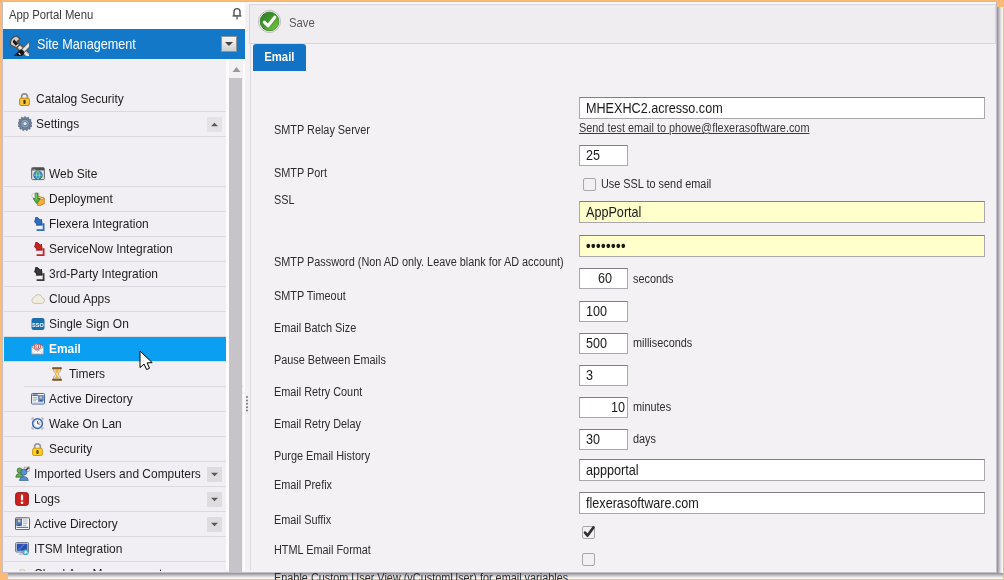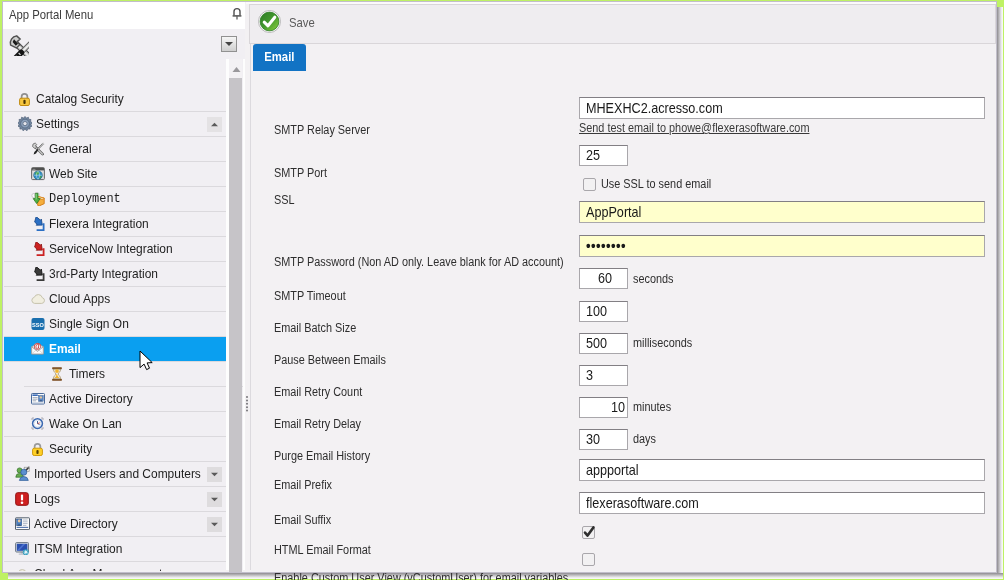--- a/index.html
+++ b/index.html
@@ -1,14 +1,14 @@
 <!DOCTYPE html>
 <html><head><meta charset="utf-8"><title>p</title><style>
 html,body{margin:0;padding:0;background:#fff;font-family:"Liberation Sans",sans-serif;}
-#page{position:relative;width:1004px;height:580px;overflow:hidden;background:#bef264;}
+#page{position:relative;width:1004px;height:580px;overflow:hidden;background:#fdba74;}
 .abs{position:absolute;}
 #frame{left:2px;top:1px;width:993px;height:570px;border:1px solid #c1beca;background:#f3f1f3;}
 #shR{left:997px;top:7px;width:6px;height:566px;background:linear-gradient(to right,#8e8c90,#e9e8ea 70%,#fdfdfd);}
 #shB{left:8px;top:573px;width:995px;height:6px;background:linear-gradient(to bottom,#8e8c90,#e9e8ea 70%,#fdfdfd);}
 #sidebar{left:3px;top:2px;width:242px;height:568px;background:#f1eff3;overflow:hidden;}
 #sbHead{left:3px;top:2px;width:242px;height:27px;background:#fff;color:#3c3c3c;font-size:13px;line-height:25px;padding-left:6px;box-sizing:border-box;}
 .sx{display:inline-block;transform:scaleX(0.87);transform-origin:0 50%;white-space:nowrap;}
 .sy{display:inline-block;transform:scaleX(0.92);transform-origin:0 50%;white-space:nowrap;}
 #sbBlue{left:3px;top:29px;width:242px;height:30px;background:#1478c8;}
 #sbBlue .t{position:absolute;left:34px;top:0;height:30px;line-height:30px;color:#fff;font-size:14.5px;}
@@ -41,20 +41,23 @@
 <div class="abs" id="shR"></div>
 <div class="abs" id="shB"></div>
 <div class="abs" id="sidebar"></div>
 
 <div class="abs" id="sbHead"><span class="sx">App Portal Menu</span></div>
 <svg class="abs" style="left:232px;top:6px" width="10" height="14" viewBox="0 0 10 14">
       <path d="M2 9.3 V5.6 A3 3 0 0 1 8 5.6 V9.3" fill="none" stroke="#4f4f4f" stroke-width="1.4"></path>
       <path d="M0.6 9.9 H9.4" stroke="#4f4f4f" stroke-width="1.5"></path>
       <path d="M5 10.2 V13.6" stroke="#4f4f4f" stroke-width="1.2"></path>
     </svg>
+<div class="abs" id="sbBlue">
+      <span class="t"><span class="sx">Site Management</span></span>
+    </div>
 <svg class="abs" style="left:6px;top:33px" width="23" height="23" viewBox="0 0 23 23">
       <g transform="scale(1.4375)">
         <path d="M7 7.5 L20.4 20.6" stroke="#4f4f4f" stroke-width="4.2" stroke-linecap="round" fill="none"></path>
         <path d="M7 7.5 L20.2 20.4" stroke="#c8c8c8" stroke-width="2.6" stroke-linecap="round" fill="none"></path>
         <path d="M7.3 7.8 L19.8 20" stroke="#efefef" stroke-width="0.9" fill="none"></path>
         <path d="M3.2 8.4 A5 5 0 0 1 7.4 2 L9.8 4.2 L7.8 6 L9.6 8.2 L7.2 10.4 Z" fill="#cfcfcf" stroke="#4f4f4f" stroke-width="1"></path>
         <path d="M5.6 4.4 L8.4 7.4 L6.8 8.8 L4.6 6.2 Z" fill="#1a1a1a"></path>
         <path d="M20.8 3.4 L10.4 13.8" stroke="#5a5a5a" stroke-width="3.4" stroke-linecap="round" fill="none"></path>
         <path d="M20.6 3.6 L10.4 13.8" stroke="#cdcdcd" stroke-width="2.2" stroke-linecap="round" fill="none"></path>
         <path d="M20.6 3.6 L10.8 13.4" stroke="#f5f5f5" stroke-width="0.8" fill="none"></path>
@@ -83,45 +86,34 @@
         <circle cx="7" cy="7.6" r="4.4" fill="#8ba0ba" stroke="#4c5f78" stroke-width="0.7"></circle>
         <circle cx="7" cy="7.6" r="2.1" fill="#e4e6ec" stroke="#5a6c84" stroke-width="0.8"></circle>
       </svg>
 <span class="lbl" style="left:32px"><span class="sy">Settings</span></span>
 <div class="rowbtn" style="background:#e4e2e4">
         <svg width="15" height="15" viewBox="0 0 15 15">
           <path d="M4 9.2 L7.5 5.8 L11 9.2 Z" fill="#5a5a5a"></path>
         </svg>
       </div>
 </div>
-<div class="abs mrow" style="top:137px;">
-<svg class="abs" style="left:27px;top:5px" width="14" height="14" viewBox="0 0 14 14">
-        <path d="M3.4 4 L11.6 12.2" stroke="#555" stroke-width="2.6" stroke-linecap="round" fill="none"></path>
-        <path d="M3.4 4 L11.4 12" stroke="#c6c6c6" stroke-width="1.4" stroke-linecap="round" fill="none"></path>
-        <path d="M1.6 4.6 A3.1 3.1 0 0 1 4.2 1 L5.8 2.6 L4.4 4 L5.6 5.2 L4 6.6 Z" fill="#cfcfcf" stroke="#555" stroke-width="0.7"></path>
-        <path d="M11.6 1.4 L12.4 2.2 L7 7.6 L6.2 6.8 Z" fill="#d9d9d9" stroke="#555" stroke-width="0.7"></path>
-        <path d="M6.4 7 L3.4 10 L2.6 12.4 L5 11.6 L7.4 8 Z" fill="#222"></path>
-        <path d="M12.2 1 L13 1.8 L12.3 3 L11 1.7 Z" fill="#f5f5f5" stroke="#888" stroke-width="0.4"></path>
-      </svg>
-<span class="lbl" style="left:45px"><span class="sy">General</span></span>
-</div>
 <div class="abs mrow" style="top:162px;">
 <svg class="abs" style="left:27px;top:5px" width="14" height="14" viewBox="0 0 14 14">
         <rect x="0.6" y="0.6" width="12.8" height="12" rx="1" fill="#dcdcdc" stroke="#686868" stroke-width="1"></rect>
         <rect x="1" y="1" width="12" height="2.4" fill="#4f4f4f"></rect>
         <circle cx="2.2" cy="2.2" r="0.5" fill="#c8c8c8"></circle>
         <circle cx="3.8" cy="2.2" r="0.5" fill="#c8c8c8"></circle>
         <circle cx="7" cy="8.2" r="4.3" fill="#2e8fc8" stroke="#1a5a7a" stroke-width="0.6"></circle>
         <path d="M4.2 6.2 a3 2.4 0 0 1 3.4 -1.6 l0.6 1.8 l-2.2 1.8 l-1.6 -0.6 z" fill="#45a53f"></path>
         <path d="M8.6 9.4 l2 -1 a4 4 0 0 1 -1.6 3.2 l-1.2 -0.8 z" fill="#45a53f"></path>
         <path d="M2.9 8.2 h8.2 M7 4.1 a6 6 0 0 1 0 8.2 M7 4.1 a6 6 0 0 0 0 8.2" stroke="#bfe0ef" stroke-width="0.6" fill="none"></path>
       </svg>
 <span class="lbl" style="left:45px"><span class="sy">Web Site</span></span>
 </div>
-<div class="abs mrow" style="top:187px;font-family:Liberation Mono, monospace;">
+<div class="abs mrow" style="top:187px;">
 <svg class="abs" style="left:27px;top:5px" width="14" height="14" viewBox="0 0 14 14">
         <circle cx="3" cy="3.6" r="2.2" fill="#fafafa" stroke="#bdbdbd" stroke-width="0.7"></circle>
         <circle cx="5.8" cy="2.9" r="2.5" fill="#fafafa" stroke="#bdbdbd" stroke-width="0.7"></circle>
         <path d="M7.2 4.6 l6 1.5 v5.6 l-5 2.2 l-1.6 -0.6 z" fill="#f5ae3d" stroke="#d07812" stroke-width="0.9"></path>
         <path d="M7.2 4.6 l6 1.5 l-1.4 1.6 l-6 -1.5 z" fill="#fcd9a0" stroke="#d07812" stroke-width="0.7"></path>
         <path d="M4.4 1.4 h2.6 v5.2 h2.2 l-3.5 5 l-3.5 -5 h2.2 z" fill="#4cb042" stroke="#2a7a22" stroke-width="0.8"></path>
         <path d="M5.1 2 v5.4" stroke="#a8dfa0" stroke-width="0.8"></path>
       </svg>
 <span class="lbl" style="left:45px"><span class="sy">Deployment</span></span>
 </div>

